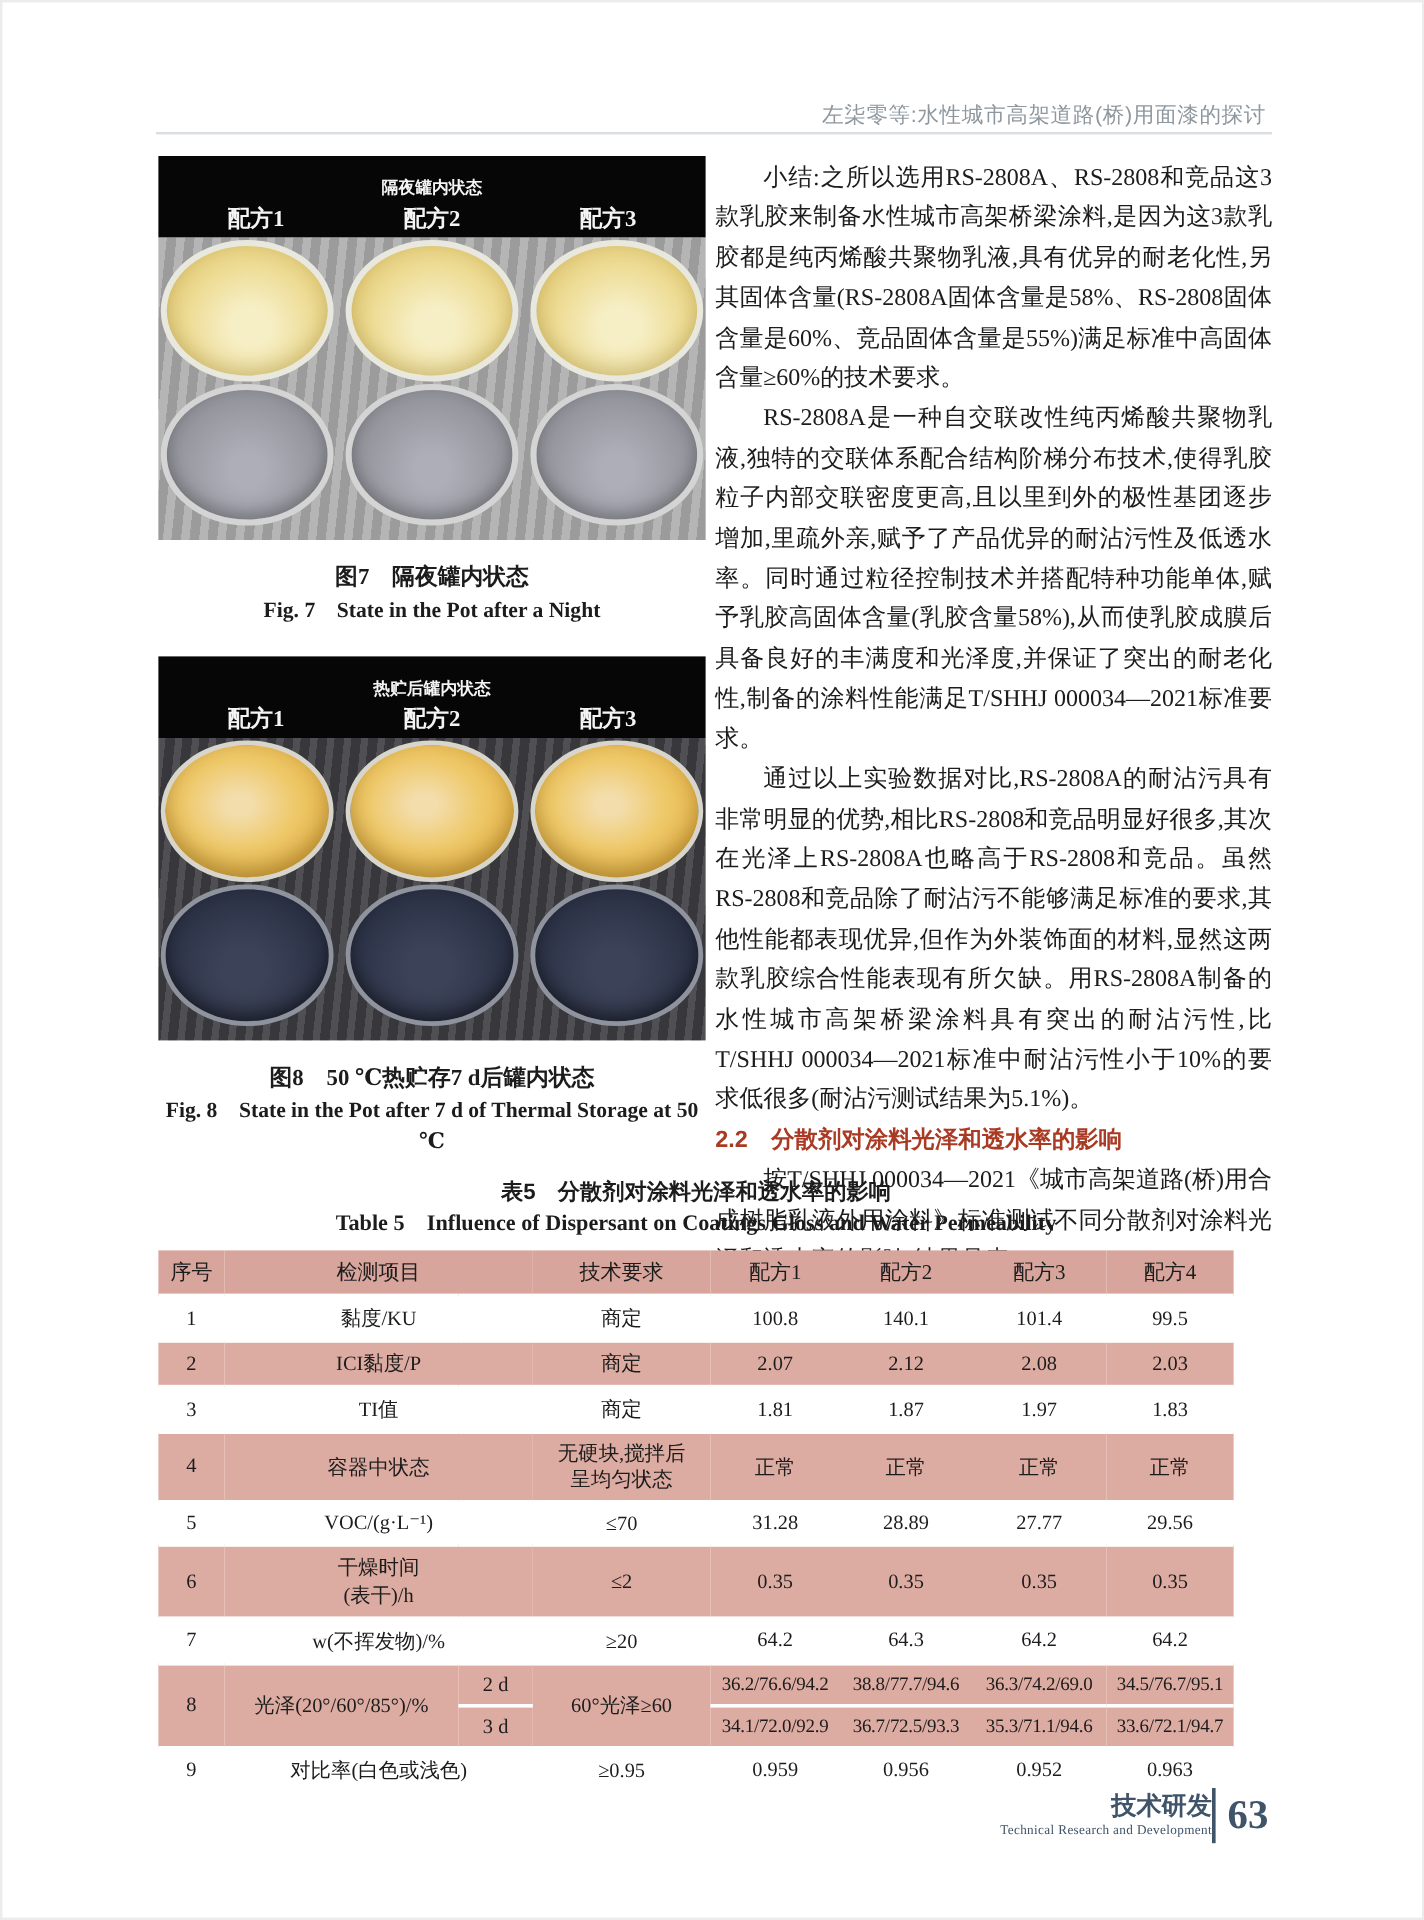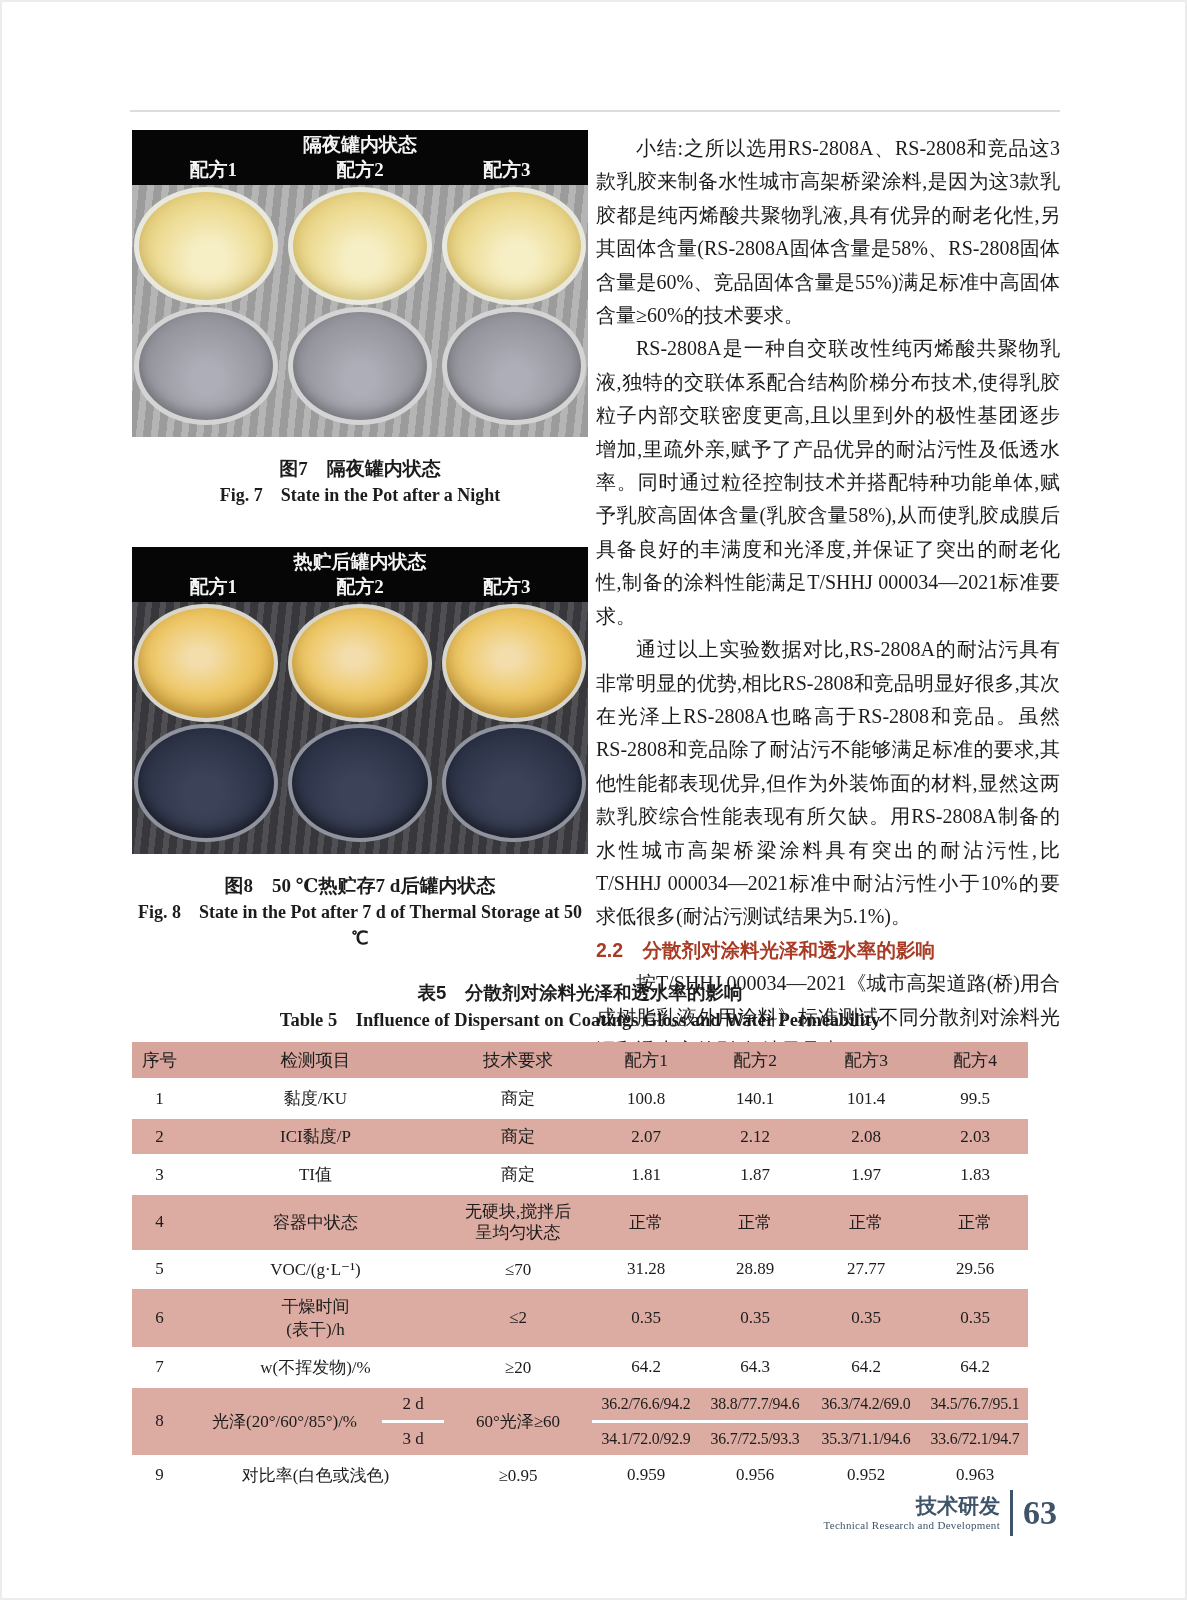--- a/index.html
+++ b/index.html
@@ -15,21 +15,21 @@
         font-family:"Liberation Serif","DejaVu Serif",serif;color:#1c1c1c;}
   
   .running-head{position:absolute;top:82px;right:130px;font-family:"Liberation Sans","DejaVu Sans",sans-serif;
         font-size:18px;color:var(--runhead);letter-spacing:.5px;}
   .head-rule{position:absolute;top:108px;left:128px;width:930px;height:2px;background:#dadee1;}
   
   .left-col{position:absolute;left:130px;top:128px;width:456px;}
   .fig{margin:0;padding:0;}
   .fig2{position:absolute;top:417px;left:0;width:456px;}
   .fig-banner{background:#060606;color:#f4f4f4;font-weight:bold;}
-  .banner-title{text-align:center;font-size:19px;padding-top:3px;line-height:24px;}
+  .banner-title{text-align:center;font-size:14px;padding-top:16px;line-height:24px;}
   .banner-labels{display:flex;justify-content:space-around;font-size:19px;line-height:26px;padding:0 8px 2px;}
   .photo{position:relative;height:252px;overflow:hidden;}
   .photo-f7{background:#adadad;
      background-image:repeating-linear-gradient(96deg,rgba(255,255,255,.10) 0 7px,rgba(0,0,0,.10) 7px 15px);}
   .photo-f8{background:#444449;
      background-image:repeating-linear-gradient(96deg,rgba(255,255,255,.06) 0 6px,rgba(0,0,0,.18) 6px 14px);}
   .can-row{display:flex;justify-content:space-between;padding:2px 2px 0;}
   .can{width:144px;height:118px;border-radius:50%;box-sizing:border-box;flex:0 0 auto;}
   .f7-top{border:5px solid #e9e8df;
      background:radial-gradient(ellipse at 52% 62%,#f6eec4 18%,#eedd97 52%,#dfc56d 86%,#cfb258 100%);
@@ -38,21 +38,21 @@
      background:radial-gradient(ellipse at 50% 62%,#aeaeb8 15%,#97979f 60%,#7c7c85 100%);
      box-shadow:inset 0 -6px 12px rgba(0,0,0,.25);}
   .f8-top{border:4px solid #d8d6cc;
      background:radial-gradient(ellipse at 45% 45%,#f3ddab 10%,#eec868 45%,#e2ab3c 90%);
      box-shadow:inset 0 -8px 16px rgba(90,60,0,.35);}
   .f8-bot{border:4px solid #8f939d;
      background:radial-gradient(ellipse at 48% 60%,#3c4258 18%,#2d3347 62%,#232839 100%);
      box-shadow:inset 0 -6px 12px rgba(0,0,0,.45);}
   .fig-caption{text-align:center;margin-top:18px;}
   .cap-zh{font-weight:bold;font-size:19px;line-height:27px;}
-  .cap-en{font-weight:bold;font-size:18px;line-height:26px;font-family:Liberation Serif, serif;}
+  .cap-en{font-weight:bold;font-size:18px;line-height:26px;}
   
   .right-col{position:absolute;left:594px;top:130px;width:464px;}
   .para{margin:0;font-size:20px;line-height:33.4px;text-align:justify;text-indent:2em;
         font-family:"Liberation Serif","DejaVu Serif",serif;}
   .sec-heading{font-family:"Liberation Sans","DejaVu Sans",sans-serif;font-weight:bold;
         font-size:19.5px;line-height:33.4px;color:var(--accent-red);}
   
   .table-sec{position:absolute;left:130px;top:978px;width:896px;}
   .tbl-title-zh{text-align:center;font-family:"Liberation Sans","DejaVu Sans",sans-serif;
         font-weight:bold;font-size:18.5px;line-height:26px;}
@@ -65,31 +65,32 @@
   tr.shaded td{background:var(--tbl-shade);}
   td.c-item{text-align:left;padding-left:10px;}
   td.c-sub{text-align:center;}
   td.c-req{line-height:1.25;white-space:normal;}
   td.no-sep{border-bottom:0;}
   td.c-gloss{font-size:15.8px;letter-spacing:-.2px;}
   col.w-no{width:55px;}col.w-item{width:195px;}col.w-sub{width:62px;}col.w-req{width:148px;}
   col.w-v1{width:108px;}col.w-v2{width:110px;}col.w-v3{width:112px;}col.w-v4{width:106px;}
   
   .footer{position:absolute;right:128px;top:1488px;display:flex;align-items:center;}
-  .footer-text{text-align:right;color:var(--slate);margin-right:10px;}
+  .footer-text{text-align:right;color:var(--slate);margin-right:0;}
   .footer-zh{font-family:"Liberation Sans","DejaVu Sans",sans-serif;font-weight:bold;font-size:21px;line-height:24px;}
   .footer-en{font-size:11px;line-height:14px;letter-spacing:.3px;}
   .footer-bar{width:3px;height:46px;background:var(--slate);margin-right:10px;}
   .footer-num{color:var(--slate);font-size:34px;font-weight:bold;}
 </style>
 </head>
 <body>
 
 <div class="page">
 
+  <div class="running-head">左柒零等:水性城市高架道路(桥)用面漆的探讨</div>
   <div class="head-rule"></div>
 
   <div class="left-col">
 
     <figure class="fig">
       <div class="fig-banner">
         <div class="banner-title">隔夜罐内状态</div>
         <div class="banner-labels">
             <span>配方1</span>
             <span>配方2</span>

